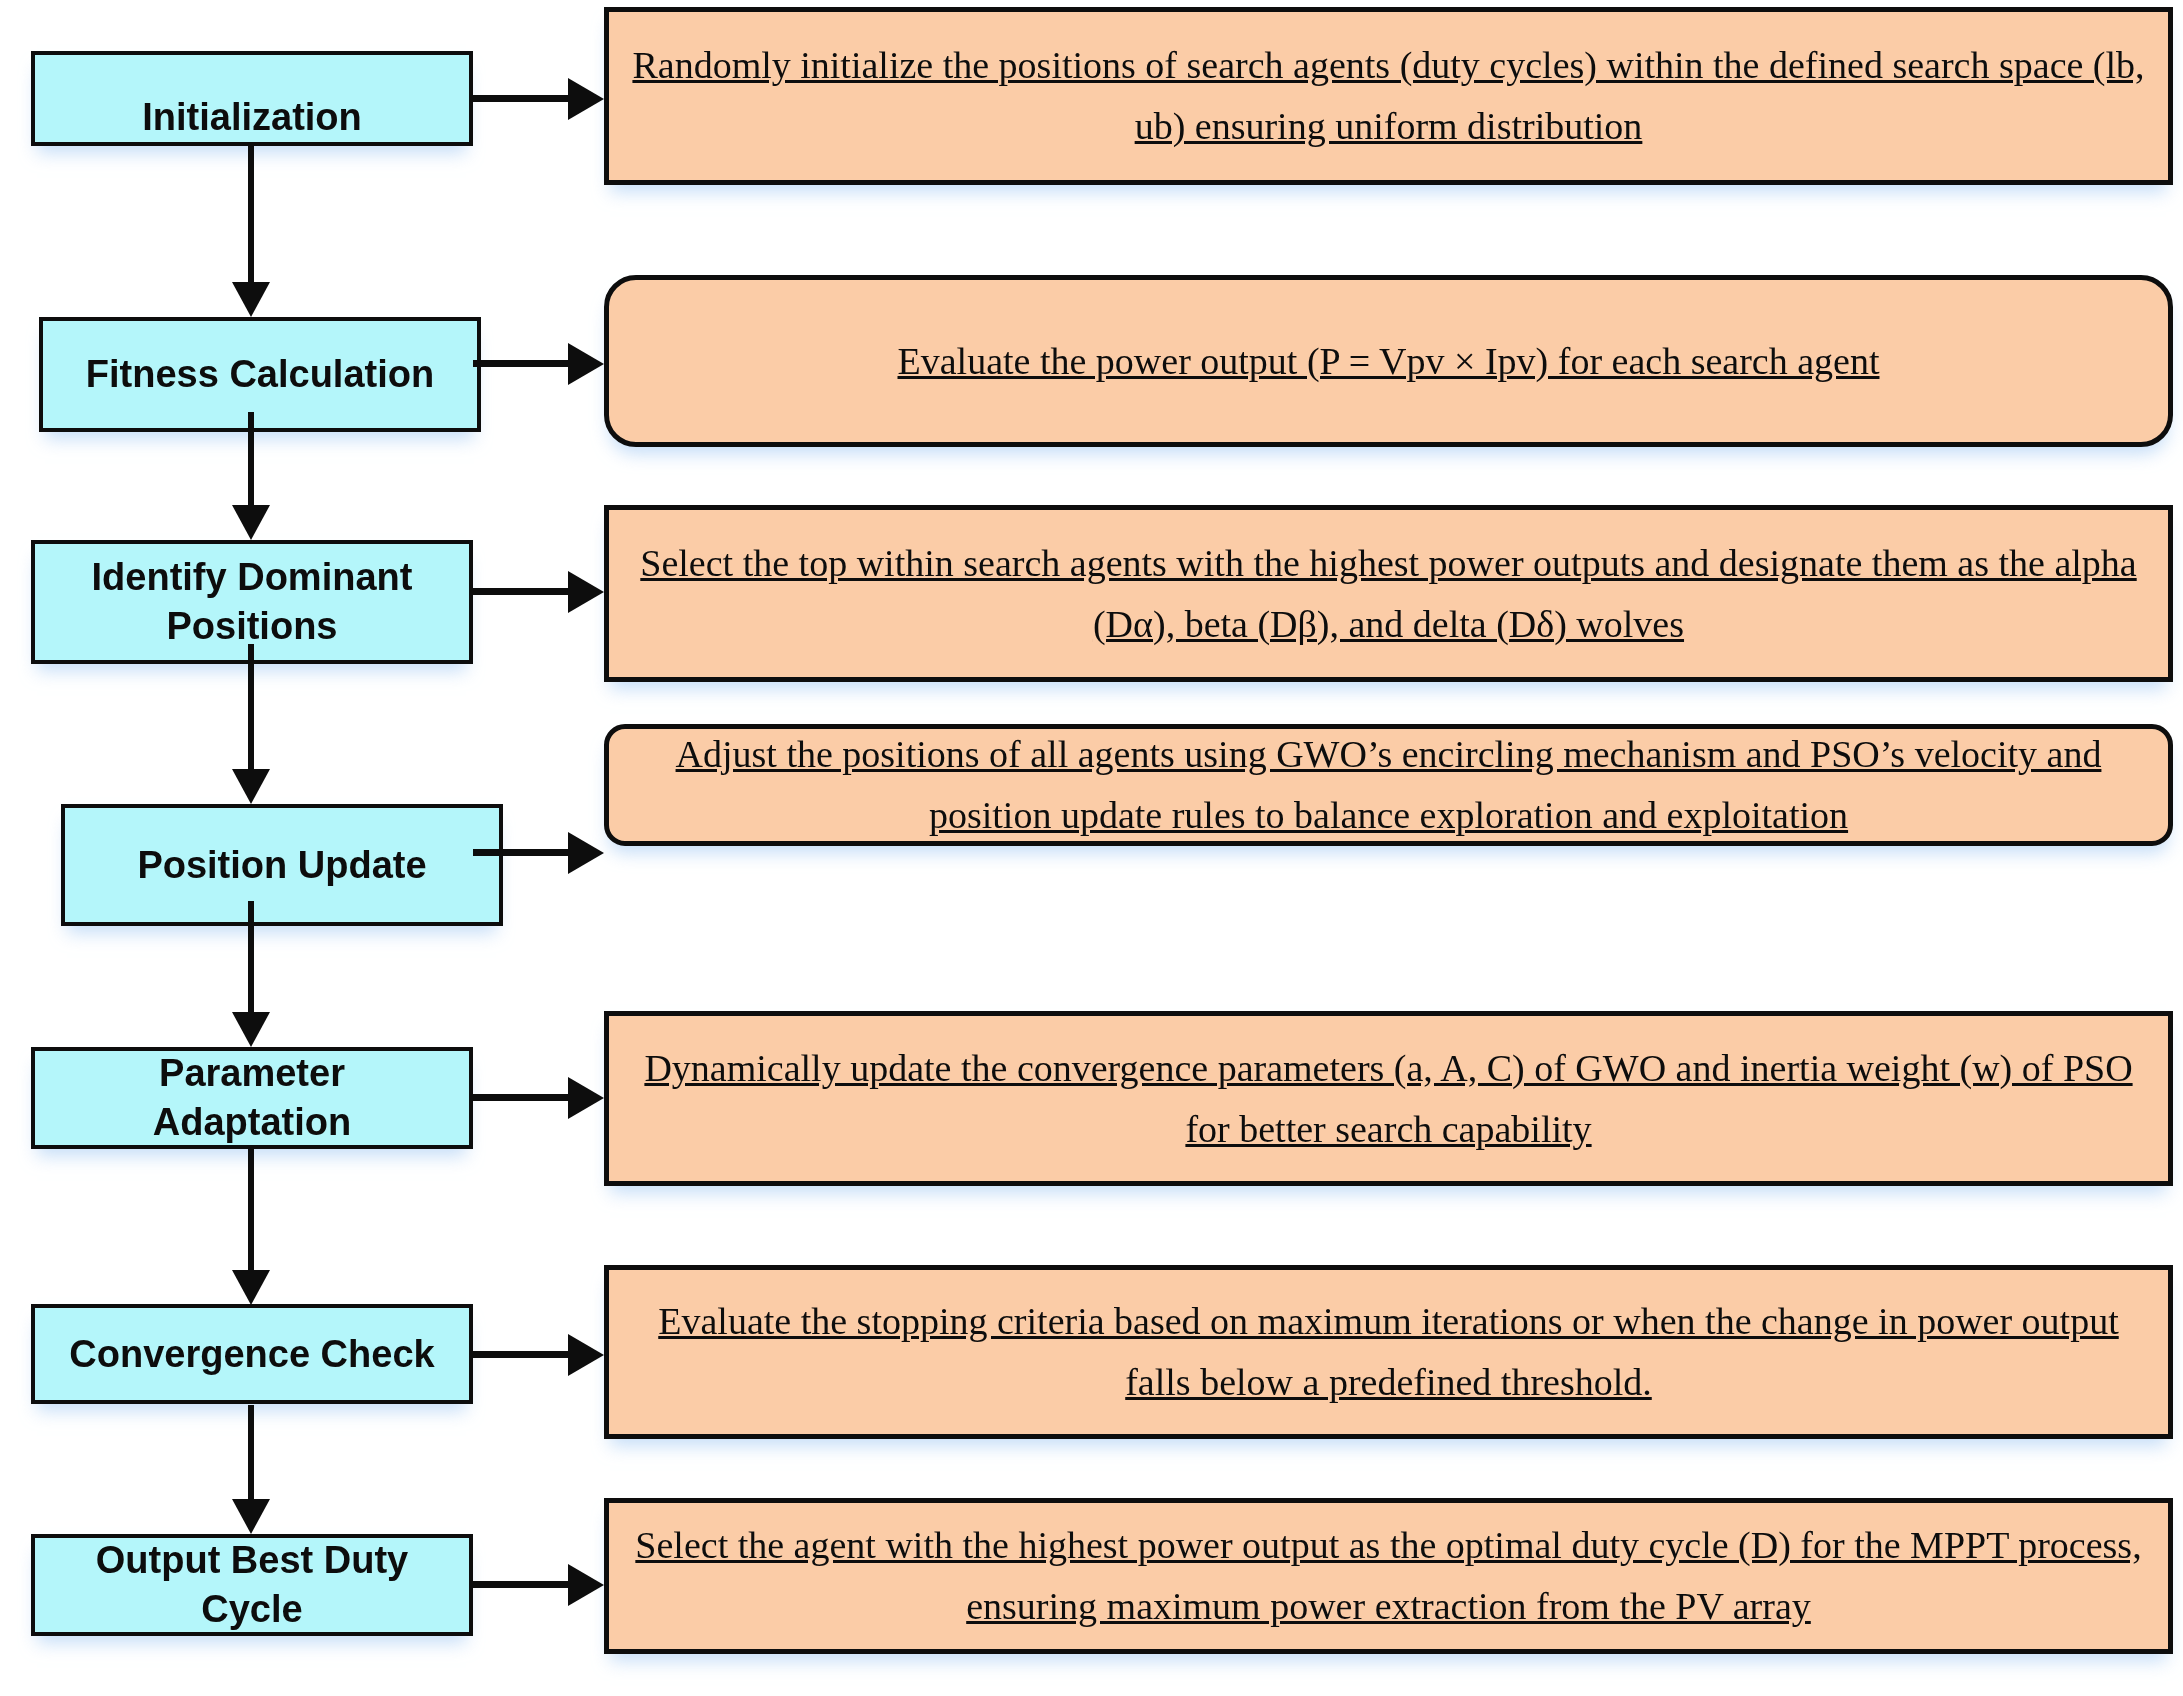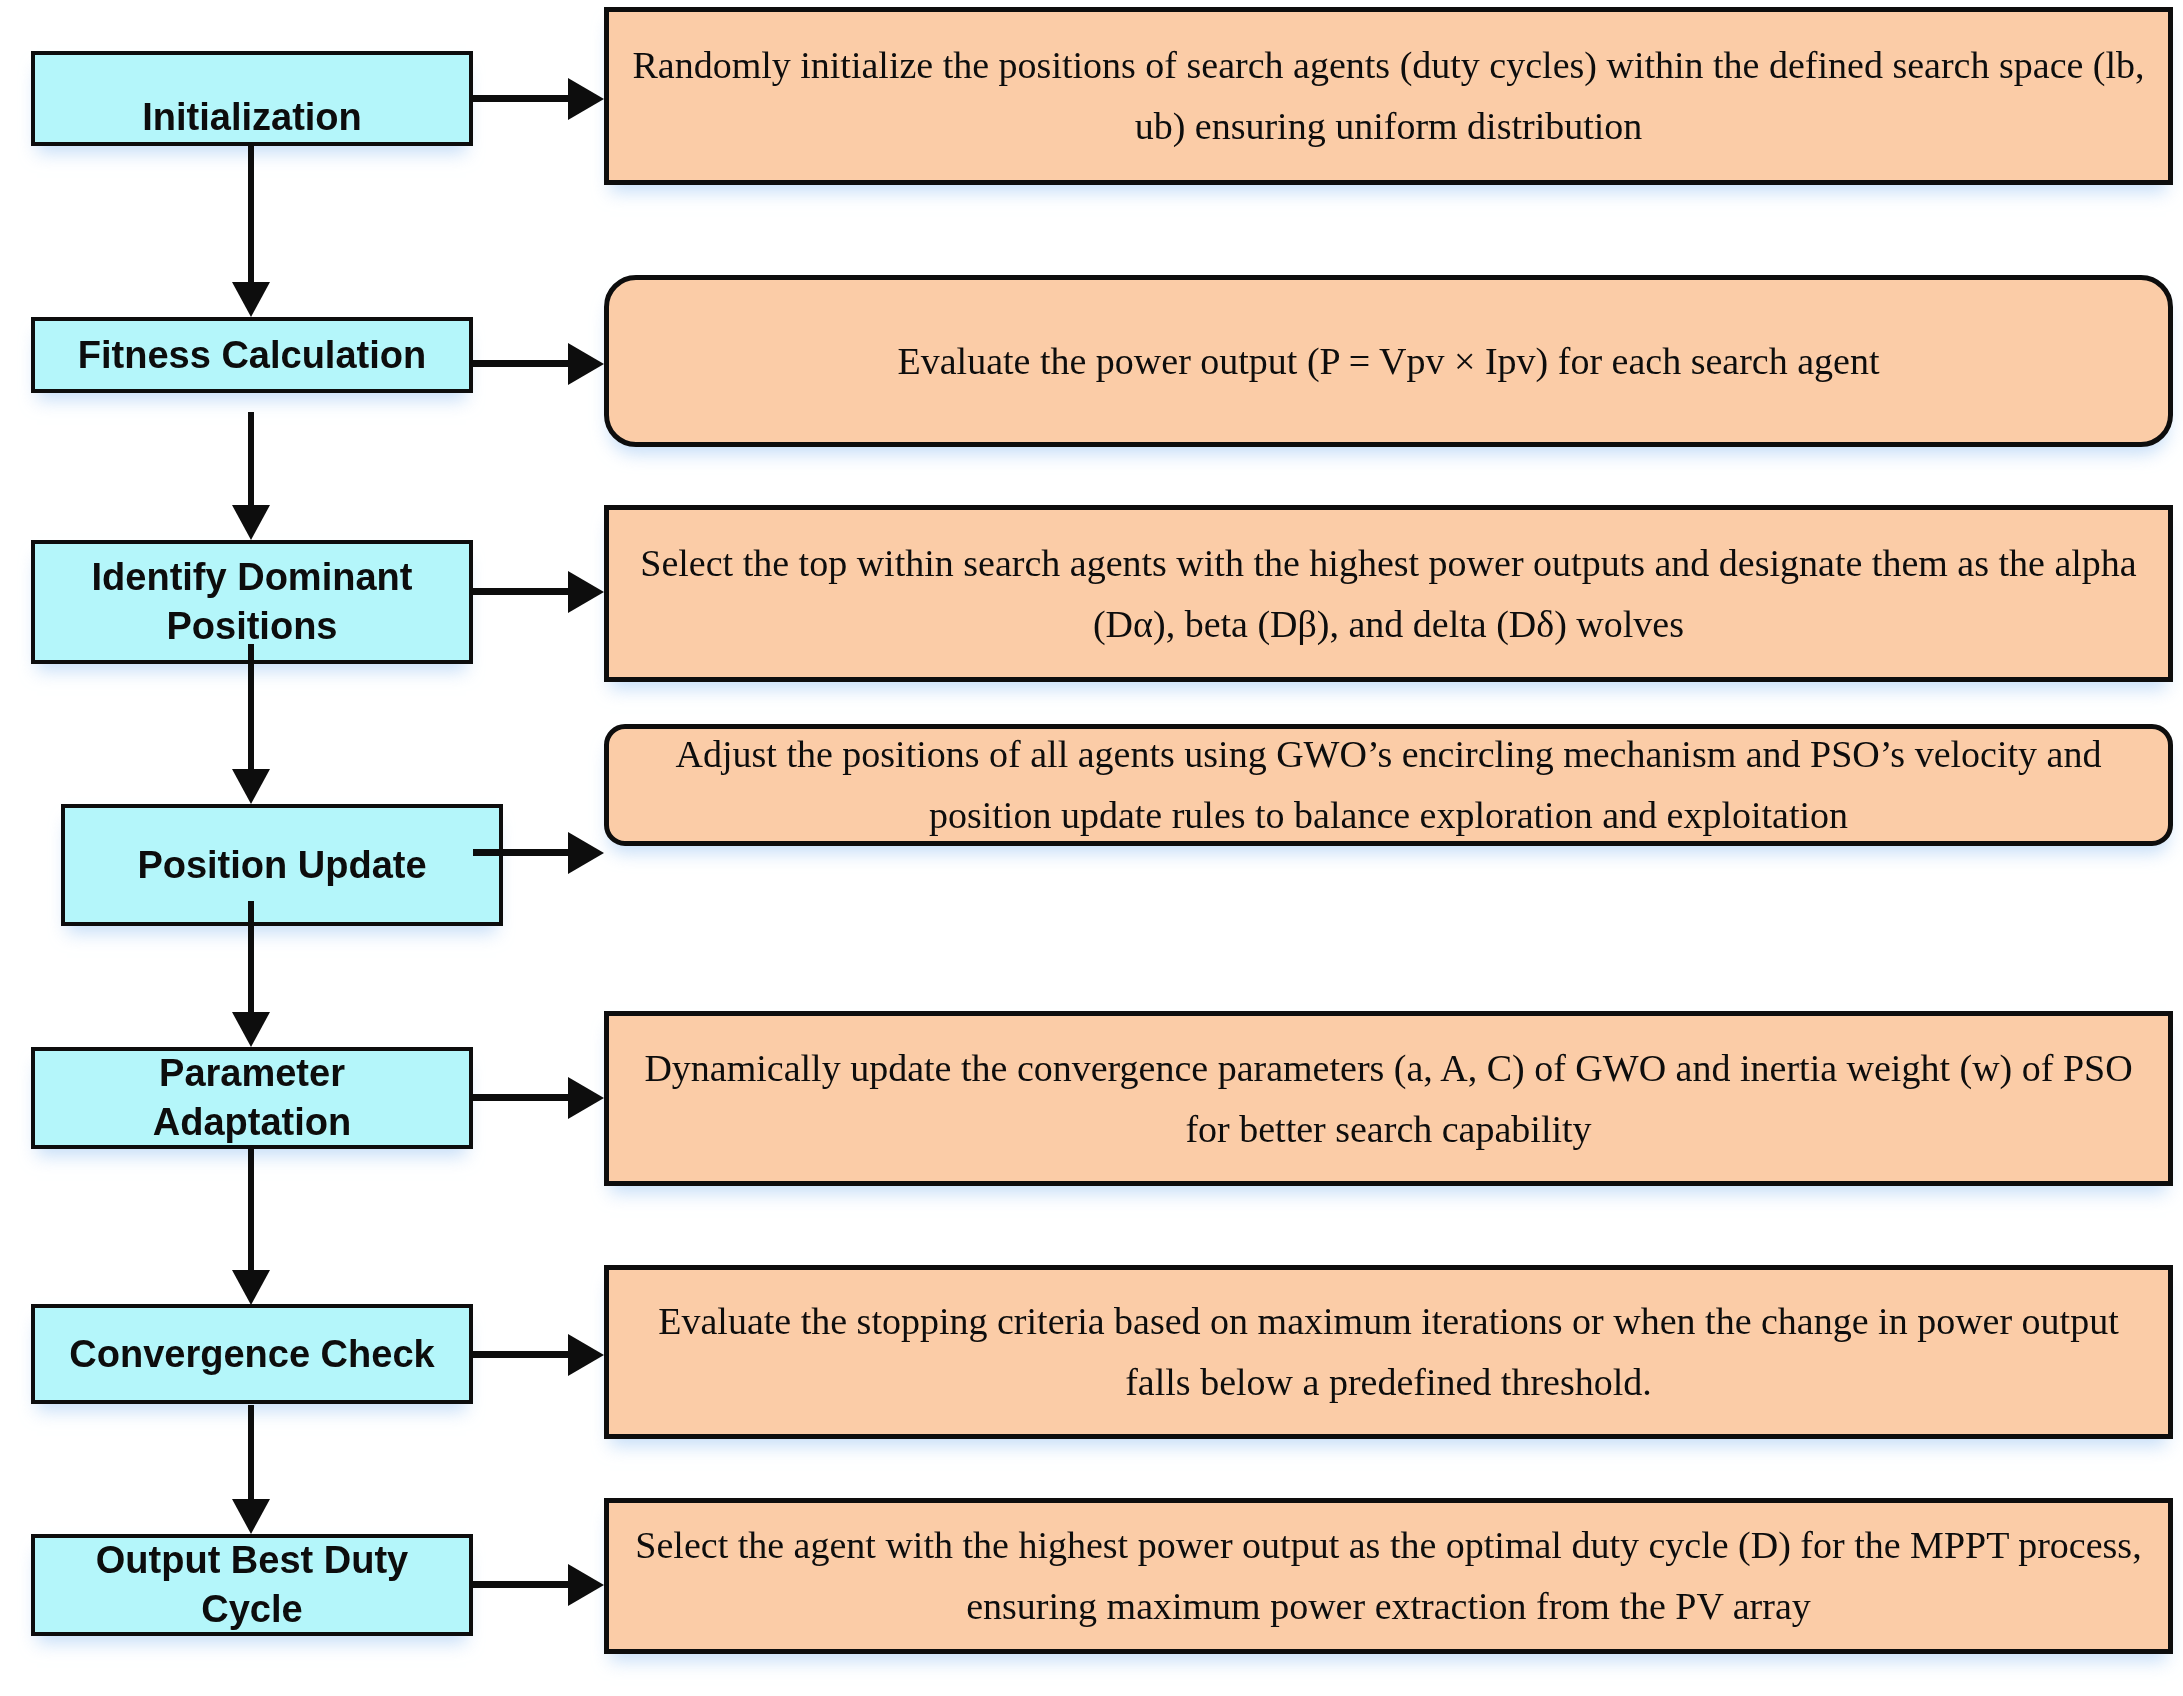--- a/index.html
+++ b/index.html
@@ -44,20 +44,21 @@
     align-items: center;
     justify-content: center;
     text-align: center;
     font-family: "Liberation Serif", serif;
     font-weight: 400;
     font-size: 38px;
     line-height: 1.6;
     color: #0d0d0d;
     padding: 0 14px;
     box-shadow: 0 12.5px 16.7px -5.6px rgba(168, 205, 245, 0.65);
+    text-decoration: underline;
   }
   .varrow {
     position: absolute;
     left: 232px;
     width: 39px;
   }
   .varrow .shaft {
     position: absolute;
     left: 16px;
     top: 0;
@@ -112,21 +113,21 @@
   </div>
   <div class="harrow" style="top:78px;">
     <div class="shaft"></div>
     <div class="head"></div>
   </div>
   <div class="varrow" style="top:146px; height:171px;">
     <div class="shaft" style="height:136px;"></div>
     <div class="head"></div>
   </div>
 
-  <div class="step" style="top:317px; height:76px;">
+  <div class="step" style="top:317px; height:115px;margin-left:8px;">
     <span>Fitness Calculation</span>
   </div>
   <div class="desc" style="top:275px; height:172px;border-radius:32px;">
     <span>Evaluate the power output (P = Vpv × Ipv) for each search agent</span>
   </div>
   <div class="harrow" style="top:343px;">
     <div class="shaft"></div>
     <div class="head"></div>
   </div>
   <div class="varrow" style="top:412px; height:128px;">

